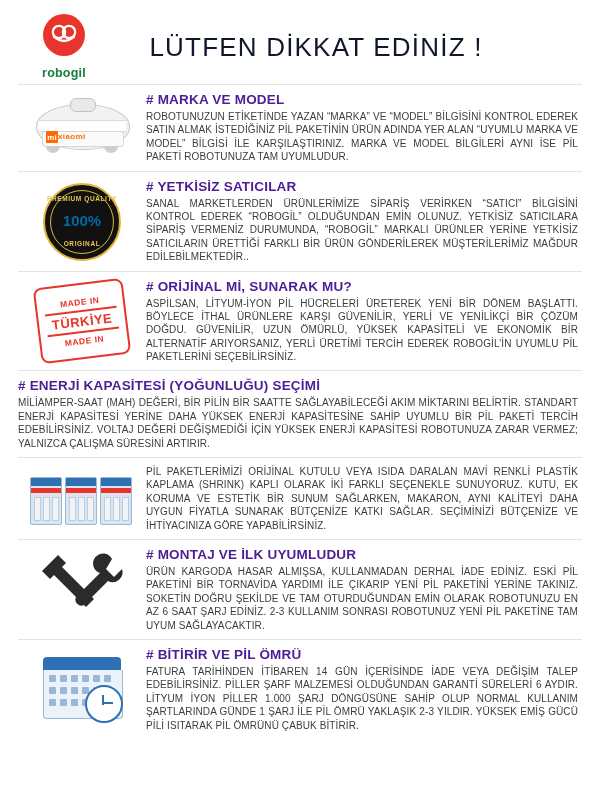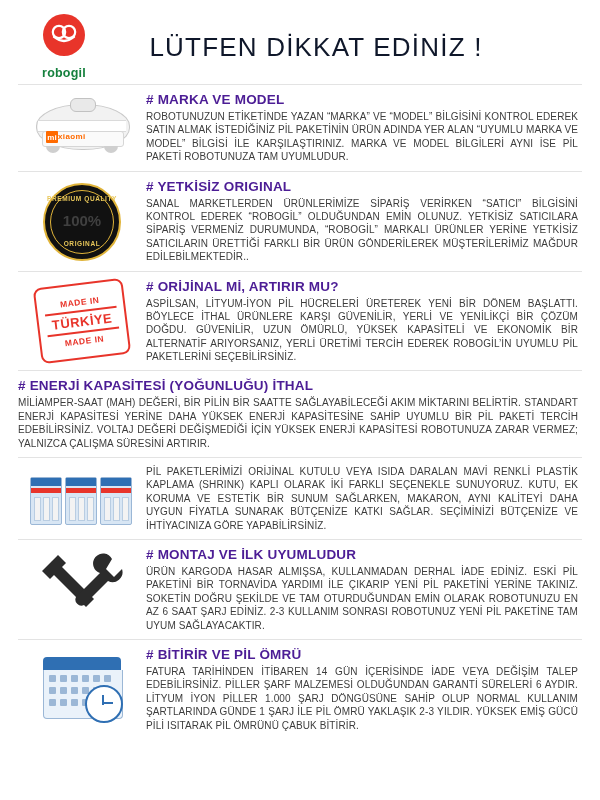--- a/index.html
+++ b/index.html
@@ -121,21 +121,21 @@
   .badge .ring2{
     position:absolute;inset:7px;border-radius:50%;
     border:1.5px solid #e0b43a;
   }
   .badge .top-t{
     position:absolute;top:12px;left:0;right:0;text-align:center;
     font-size:6.5px;color:#e8c75a;letter-spacing:.6px;font-weight:bold;
   }
   .badge .mid-t{
     position:absolute;top:29px;left:0;right:0;text-align:center;
-    font-size:15px;color:#404040;font-weight:bold;
+    font-size:15px;color:#0369a1;font-weight:bold;
   }
   .badge .bot-t{
     position:absolute;bottom:14px;left:0;right:0;text-align:center;
     font-size:6.5px;color:#e8c75a;letter-spacing:.6px;font-weight:bold;
   }
 
   
   .stamp{
     position:relative;width:86px;height:72px;
     border:2.5px solid #e8342a;border-radius:8px;
@@ -239,42 +239,42 @@
     <div class="icon-cell">
       <div class="badge">
         <div class="ring"></div>
         <div class="ring2"></div>
         <div class="top-t">PREMIUM QUALITY</div>
         <div class="mid-t">100%</div>
         <div class="bot-t">ORIGINAL</div>
       </div>
     </div>
     <div class="text-cell">
-      <p class="head"># YETKİSİZ ORIGINAL</p>
+      <p class="head"># YETKİSİZ SATICILAR</p>
       <p class="body">SANAL MARKETLERDEN ÜRÜNLERİMİZE SİPARİŞ VERİRKEN “SATICI” BİLGİSİNİ KONTROL EDEREK “ROBOGİL” OLDUĞUNDAN EMİN OLUNUZ. YETKİSİZ SATICILARA SİPARİŞ VERMENİZ DURUMUNDA, “ROBOGİL” MARKALI ÜRÜNLER YERİNE YETKİSİZ SATICILARIN ÜRETTİĞİ FARKLI BİR ÜRÜN GÖNDERİLEREK MÜŞTERİLERİMİZ MAĞDUR EDİLEBİLMEKTEDİR..</p>
     </div>
   </div>
 
   <div class="row">
     <div class="icon-cell">
       <div class="stamp">
         <div class="s1">MADE IN</div>
         <div class="s2">TÜRKİYE</div>
         <div class="s3">MADE IN</div>
       </div>
     </div>
     <div class="text-cell">
-      <p class="head"># ORİJİNAL Mİ, ARTIRIR MU?</p>
+      <p class="head"># ORİJİNAL Mİ, SUNARAK MU?</p>
       <p class="body">ASPİLSAN, LİTYUM-İYON PİL HÜCRELERİ ÜRETEREK YENİ BİR DÖNEM BAŞLATTI. BÖYLECE İTHAL ÜRÜNLERE KARŞI GÜVENİLİR, YERLİ VE YENİLİKÇİ BİR ÇÖZÜM DOĞDU. GÜVENİLİR, UZUN ÖMÜRLÜ, YÜKSEK KAPASİTELİ VE EKONOMİK BİR ALTERNATİF ARIYORSANIZ, YERLİ ÜRETİMİ TERCİH EDEREK ROBOGİL’İN UYUMLU PİL PAKETLERİNİ SEÇEBİLİRSİNİZ.</p>
     </div>
   </div>
 
   <div class="row">
     <div class="text-cell">
-      <p class="head"># ENERJİ KAPASİTESİ (YOĞUNLUĞU) İTHAL</p>
+      <p class="head"># ENERJİ KAPASİTESİ (YOĞUNLUĞU) SEÇİMİ</p>
       <p class="body">MİLİAMPER-SAAT (MAH) DEĞERİ, BİR PİLİN BİR SAATTE SAĞLAYABİLECEĞİ AKIM MİKTARINI BELİRTİR. STANDART ENERJİ KAPASİTESİ YERİNE DAHA YÜKSEK ENERJİ KAPASİTESİNE SAHİP UYUMLU BİR PİL PAKETİ TERCİH EDEBİLİRSİNİZ. VOLTAJ DEĞERİ DEĞİŞMEDİĞİ İÇİN YÜKSEK ENERJİ KAPASİTESİ ROBOTUNUZA ZARAR VERMEZ; YALNIZCA ÇALIŞMA SÜRESİNİ ARTIRIR.</p>
     </div>
   </div>
 
   <div class="row">
     <div class="icon-cell">
       <div class="boxes">
         <div class="bx b1">
           <div class="strip"></div>
             <div class="strip2"></div>

